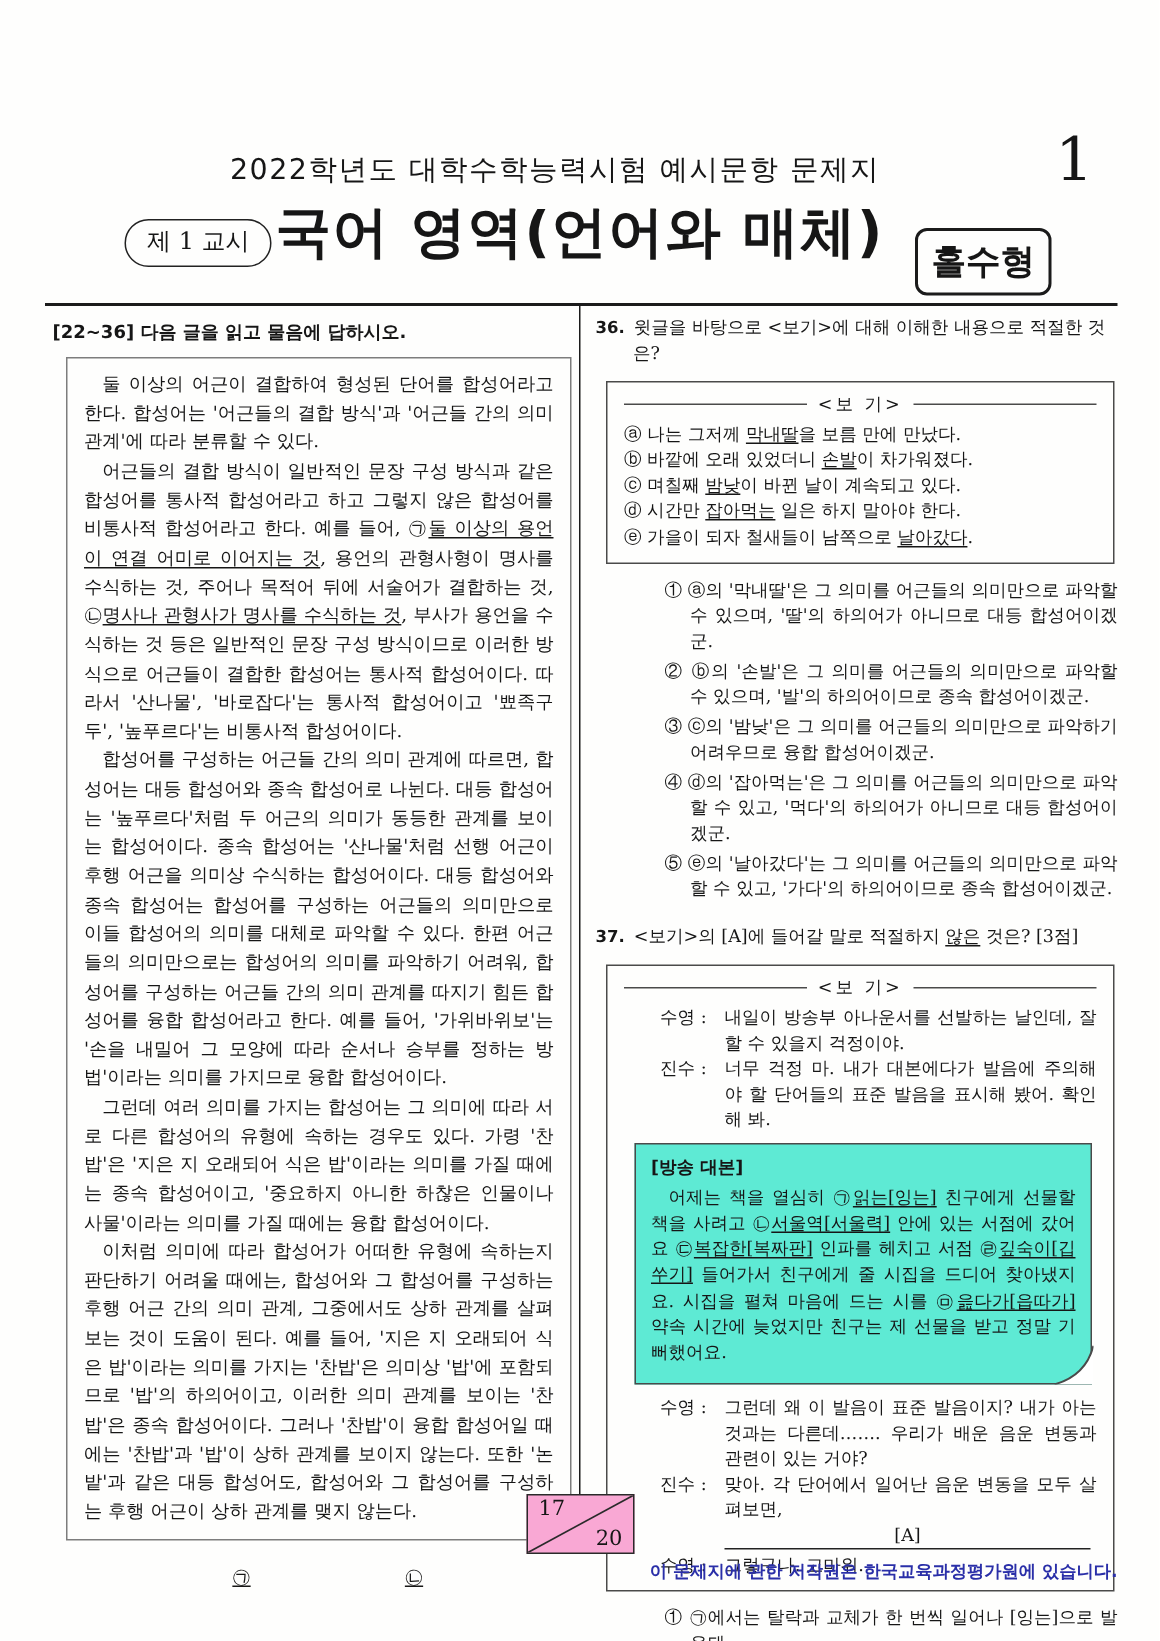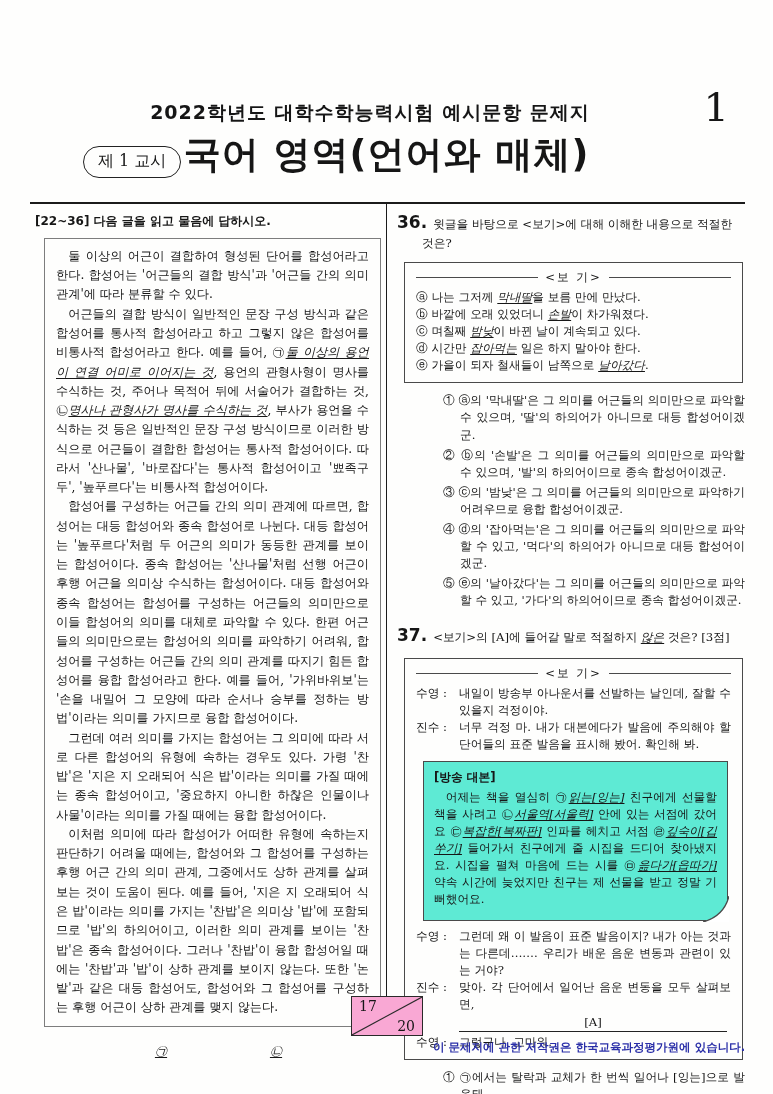--- a/index.html
+++ b/index.html
@@ -1,60 +1,60 @@
 <!DOCTYPE html>
 <html><head>
 <meta charset="utf-8">
 <style>
   html,body{margin:0;padding:0;}
   body{width:773px;height:1094px;background:#ffffff;position:relative;
        font-family:"DejaVu Serif","Liberation Serif",serif;color:#161616;}
-  .u{text-decoration:underline;text-underline-offset:2px;font-style:italic;}
+  .u{text-decoration:underline;text-underline-offset:2px;}
   .page{position:absolute;inset:0;background:#fefefd;}
 
   
   .exam-title{position:absolute;top:100px;left:0;width:740px;text-align:center;
-      font-family:"DejaVu Sans","Liberation Sans",sans-serif;font-weight:bold;font-size:19px;letter-spacing:1px;}
+      font-family:"DejaVu Sans","Liberation Sans",sans-serif;font-weight:normal;font-size:19px;letter-spacing:1px;}
   .page-num-top{position:absolute;top:84px;right:44px;font-size:40px;font-family:"DejaVu Serif",serif;}
   .period-pill{position:absolute;left:83px;top:146px;border:1.4px solid #222;border-radius:17px;
       padding:4px 14px 5px;font-size:16px;}
   .subject-title{position:absolute;top:130px;left:0;width:773px;text-align:center;
       font-family:"DejaVu Sans","Liberation Sans",sans-serif;font-weight:bold;font-size:37px;letter-spacing:1px;}
   .type-badge{position:absolute;right:72px;top:152px;border:2.2px solid #1b1b1b;border-radius:8px;
       padding:5px 9px;font-size:23px;font-weight:bold;font-family:"DejaVu Sans","Liberation Sans",sans-serif;}
   .header-rule{position:absolute;left:30px;right:28px;top:202px;border-top:2px solid #1b1b1b;}
   .col-divider{position:absolute;left:386px;top:204px;width:1.4px;height:796px;background:#1b1b1b;}
 
   
   .col-left{position:absolute;left:35px;top:212px;width:346px;font-size:12.2px;line-height:1.58;}
   .col-right{position:absolute;left:397px;top:210px;width:348px;font-size:11.7px;line-height:1.46;}
 
   .instruction{font-family:"DejaVu Sans","Liberation Sans",sans-serif;font-weight:bold;font-size:12px;margin-bottom:7px;}
   .passage-box{border:1.3px solid #7d7d7d;padding:8px 11px;text-align:justify;margin-left:9px;}
   .passage-box p{margin:0;text-indent:1em;}
 
   .qhead{margin-top:16px;padding-left:25px;text-indent:-25px;}
-  .qnum{font-family:"DejaVu Sans","Liberation Sans",sans-serif;font-weight:bold;font-size:17px;margin-right:6px;}
+  .qnum{font-family:"DejaVu Sans","Liberation Sans",sans-serif;font-weight:bold;font-size:11px;margin-right:6px;}
 
   .q35-table{margin:13px 0 0 26px;}
   .trow{display:grid;grid-template-columns:44px 112px 118px;line-height:22px;text-align:center;}
   .thead{margin-bottom:2px;}
   .thead .u{justify-self:center;}
 
   .boki-box{border:1.1px solid #4a4a4a;margin:10px 2px 0 7px;padding:6px 11px 8px;}
   .boki-head{display:flex;align-items:center;margin-bottom:3px;}
   .boki-head .bl{flex:1;border-top:1px solid #4a4a4a;}
   .boki-label{padding:0 7px;letter-spacing:2px;}
   .boki-item{margin:0;}
 
   .opts{margin-top:9px;}
   .opt{padding-left:17px;text-indent:-17px;margin-top:3px;text-align:justify;margin-left:46px;}
 
   .turn{display:flex;}
-  .spk{flex:0 0 43px;white-space:nowrap;}
+  .spk{flex:0 0 43px;white-space:nowrap;margin-left:24px;}
   .txt{flex:1;text-align:justify;}
   .blank-a{display:block;border-bottom:1.1px solid #222;text-align:center;margin:0 4px 2px 0;}
 
   .script-box{border:1.1px solid #4a4a4a;margin:7px 3px 7px 7px;padding:7px 10px 12px;position:relative;background:#5eead4;}
   .script-title{font-family:"DejaVu Sans","Liberation Sans",sans-serif;font-weight:bold;margin-bottom:3px;}
   .script-body{margin:0;text-indent:1em;text-align:justify;}
   .curl{position:absolute;right:-1.5px;bottom:-1.5px;width:26px;height:26px;}
 
   
   .page-box{position:absolute;left:351px;top:996px;width:70px;height:38px;border:1.4px solid #2a2a2a;background:#f9a8d4;}
@@ -66,20 +66,21 @@
 </style>
 </head>
 <body>
 
 <div class="page">
 
   <div class="exam-title">2022학년도 대학수학능력시험 예시문항 문제지</div>
   <div class="page-num-top">1</div>
   <div class="period-pill">제 1 교시</div>
   <div class="subject-title">국어 영역(언어와 매체)</div>
+  <div class="type-badge">홀수형</div>
   <div class="header-rule"></div>
   <div class="col-divider"></div>
 
   <div class="col-left">
     <div class="instruction">[22~36] 다음 글을 읽고 물음에 답하시오.</div>
     <div class="passage-box">
       <p><span>둘 이상의 어근이 결합하여 형성된 단어를 합성어라고 한다. 합성어는 '어근들의 결합 방식'과 '어근들 간의 의미 관계'에 따라 분류할 수 있다.</span></p>
       <p><span>어근들의 결합 방식이 일반적인 문장 구성 방식과 같은 합성어를 통사적 합성어라고 하고 그렇지 않은 합성어를 비통사적 합성어라고 한다. 예를 들어, ㉠</span><span class="u">둘 이상의 용언이 연결 어미로 이어지는 것</span><span>, 용언의 관형사형이 명사를 수식하는 것, 주어나 목적어 뒤에 서술어가 결합하는 것, ㉡</span><span class="u">명사나 관형사가 명사를 수식하는 것</span><span>, 부사가 용언을 수식하는 것 등은 일반적인 문장 구성 방식이므로 이러한 방식으로 어근들이 결합한 합성어는 통사적 합성어이다. 따라서 '산나물', '바로잡다'는 통사적 합성어이고 '뾰족구두', '높푸르다'는 비통사적 합성어이다.</span></p>
       <p><span>합성어를 구성하는 어근들 간의 의미 관계에 따르면, 합성어는 대등 합성어와 종속 합성어로 나뉜다. 대등 합성어는 '높푸르다'처럼 두 어근의 의미가 동등한 관계를 보이는 합성어이다. 종속 합성어는 '산나물'처럼 선행 어근이 후행 어근을 의미상 수식하는 합성어이다. 대등 합성어와 종속 합성어는 합성어를 구성하는 어근들의 의미만으로 이들 합성어의 의미를 대체로 파악할 수 있다. 한편 어근들의 의미만으로는 합성어의 의미를 파악하기 어려워, 합성어를 구성하는 어근들 간의 의미 관계를 따지기 힘든 합성어를 융합 합성어라고 한다. 예를 들어, '가위바위보'는 '손을 내밀어 그 모양에 따라 순서나 승부를 정하는 방법'이라는 의미를 가지므로 융합 합성어이다.</span></p>
       <p><span>그런데 여러 의미를 가지는 합성어는 그 의미에 따라 서로 다른 합성어의 유형에 속하는 경우도 있다. 가령 '찬밥'은 '지은 지 오래되어 식은 밥'이라는 의미를 가질 때에는 종속 합성어이고, '중요하지 아니한 하찮은 인물이나 사물'이라는 의미를 가질 때에는 융합 합성어이다.</span></p>

